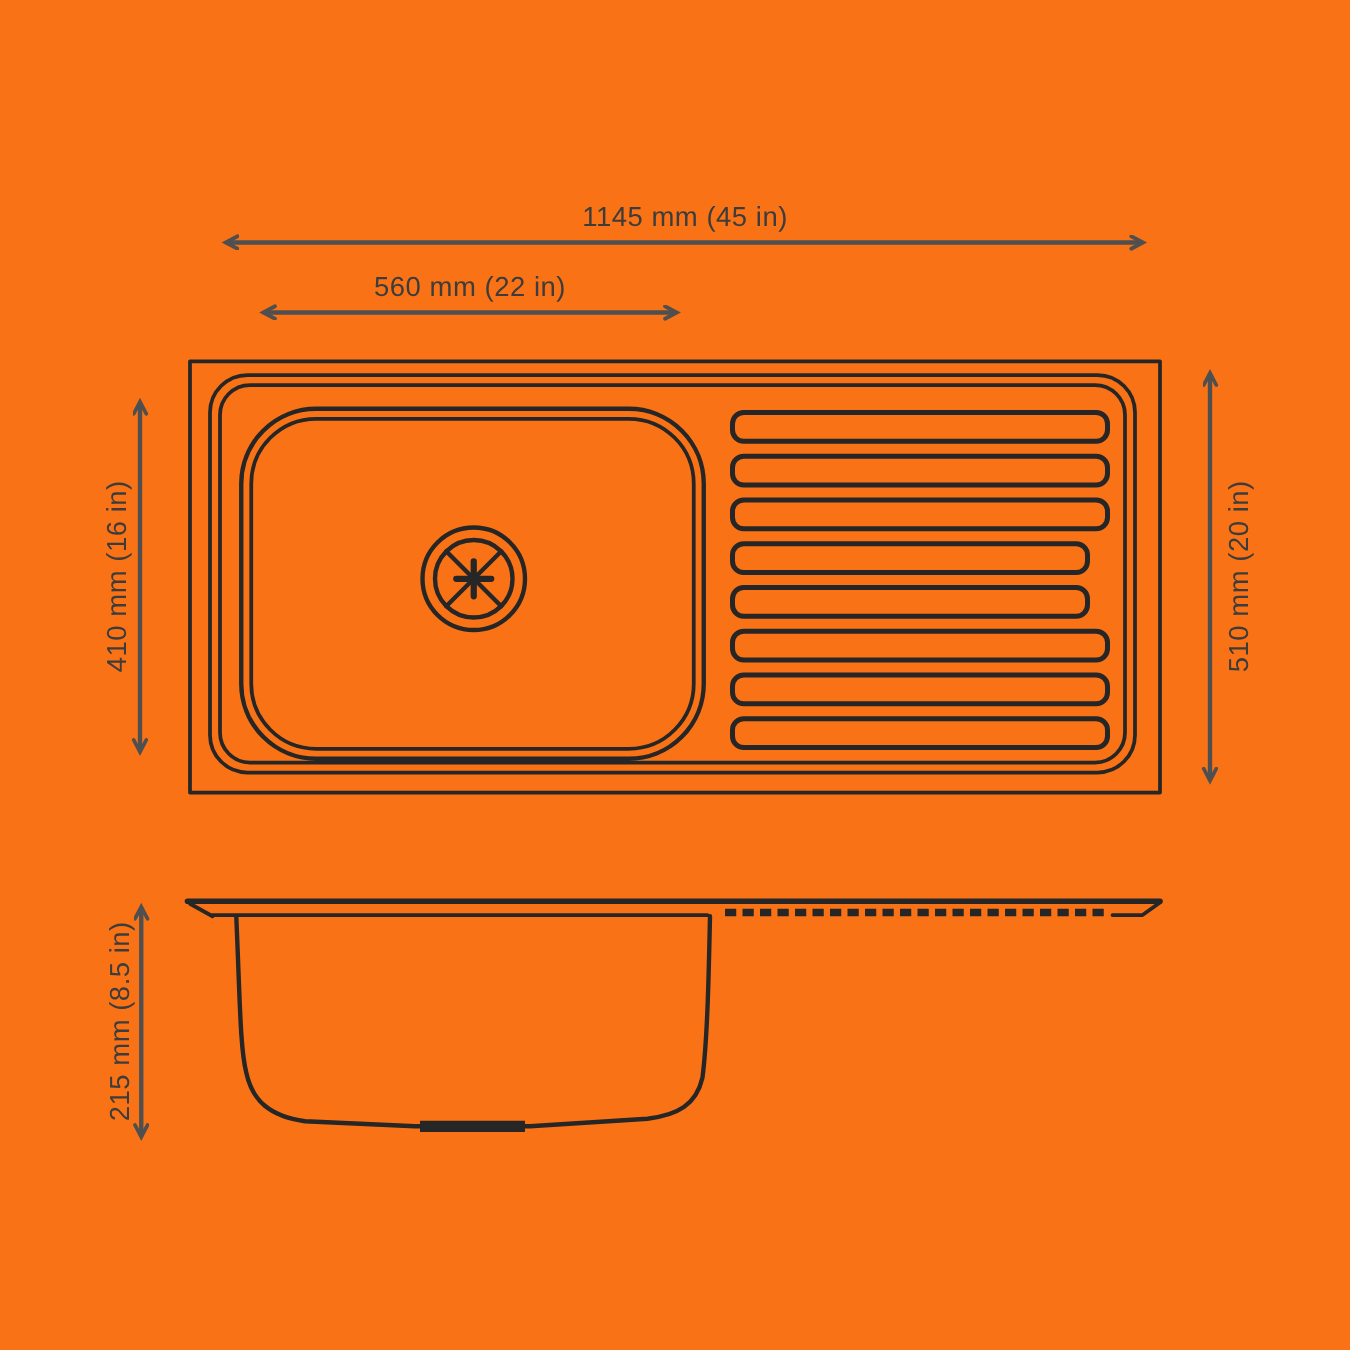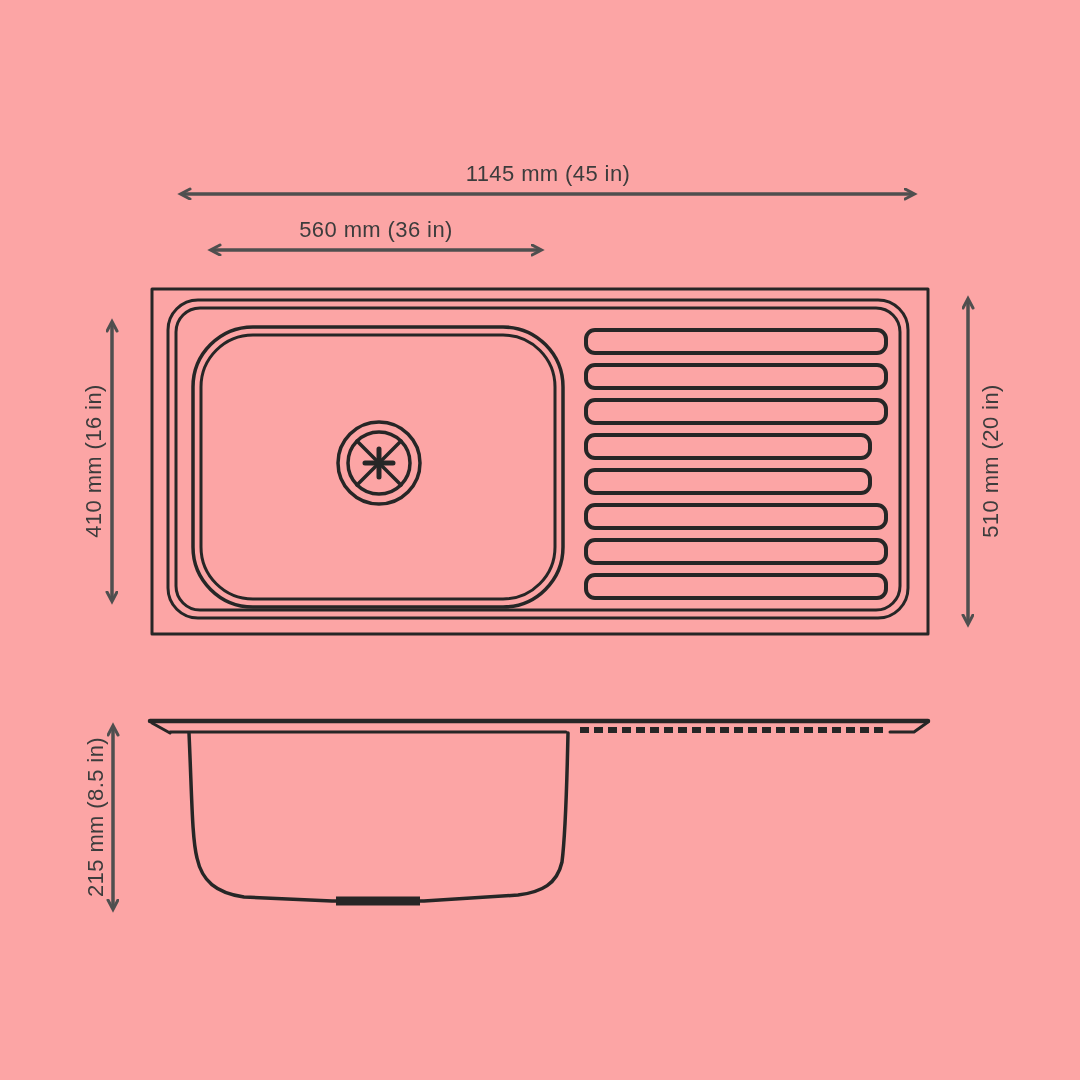--- a/index.html
+++ b/index.html
@@ -4,21 +4,21 @@
 <style>
   html, body {
     margin: 0;
     padding: 0;
     background: #ffffff;
   }
   #canvas {
     position: relative;
     width: 1080px;
     height: 1080px;
-    background: #fca5a5;
+    background: #f97316;
     overflow: hidden;
     font-family: "Liberation Sans", sans-serif;
   }
   #drawing-svg {
     position: absolute;
     left: 0;
     top: 0;
   }
   .dim-label {
     position: absolute;
@@ -109,21 +109,21 @@
       <line x1="112" y1="322" x2="112" y2="601" marker-start="url(#arrowhead)" marker-end="url(#arrowhead)"></line>
 
       <line x1="968" y1="299" x2="968" y2="624" marker-start="url(#arrowhead)" marker-end="url(#arrowhead)"></line>
 
       <line x1="113" y1="726" x2="113" y2="909" marker-start="url(#arrowhead)" marker-end="url(#arrowhead)"></line>
     </g>
   </svg>
 
   <div class="dim-label" style="left:548px; top:174px;">1145 mm (45 in)</div>
 
-  <div class="dim-label" style="left:376px; top:230px;">560 mm (36 in)</div>
+  <div class="dim-label" style="left:376px; top:230px;">560 mm (22 in)</div>
 
   <div class="dim-label vertical" style="left:94px; top:461px;">410 mm (16 in)</div>
 
   <div class="dim-label vertical" style="left:991px; top:461px;">510 mm (20 in)</div>
 
   <div class="dim-label vertical" style="left:96px; top:817px;">215 mm (8.5 in)</div>
 
 </div>
 
 </body></html>

